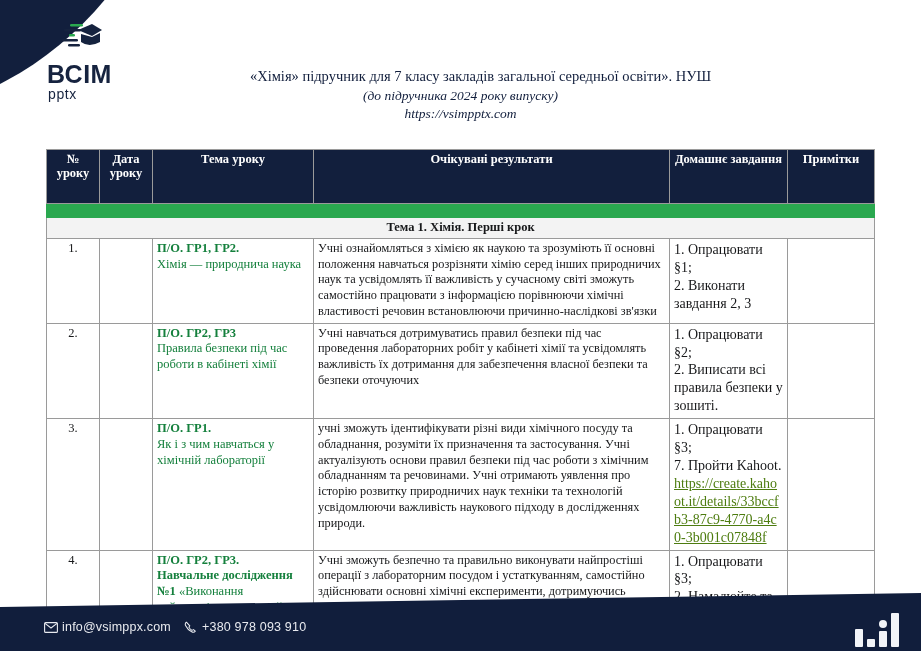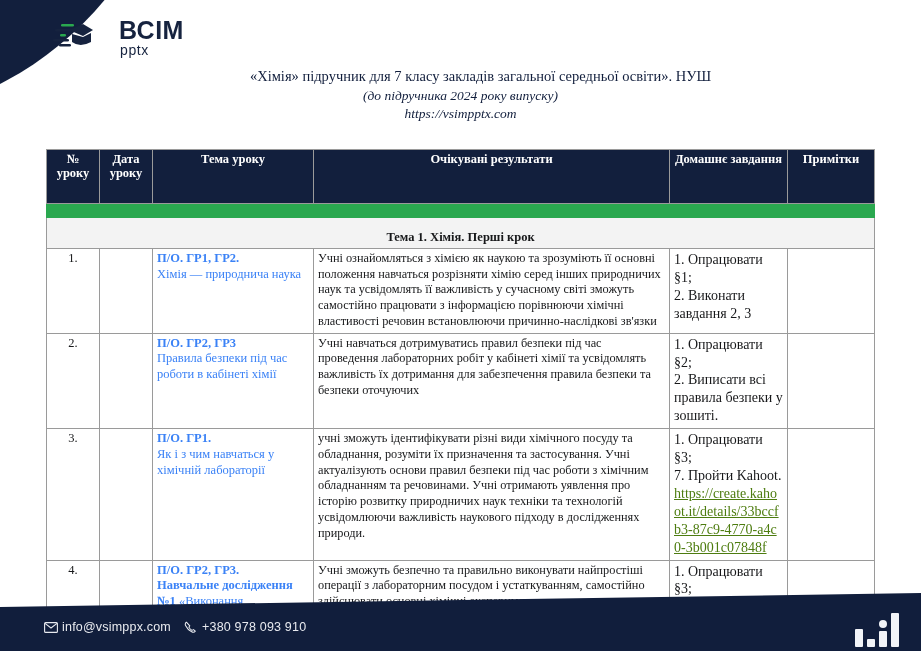--- a/index.html
+++ b/index.html
@@ -90,21 +90,22 @@
     height: 42px;
   }
 
   
   .logo {
     position: absolute;
     left: 47px;
     top: 17px;
     display: flex;
     align-items: center;
-    gap: 26px;
+    gap: 5px;
+    flex-direction: column;
   }
   .logo-text {
     display: flex;
     flex-direction: column;
     line-height: 1;
     font-family: "Liberation Sans", sans-serif;
   }
   .logo-main {
     font-size: 25px;
     font-weight: 700;
@@ -186,33 +187,33 @@
     height: 13px;
     padding: 0;
     border: 1px solid #2aa84f;
   }
   tr.section td {
     background: #f3f3f3;
     text-align: center;
     font-weight: bold;
     font-size: 12.5px;
     color: #17181a;
-    padding: 12px 0 3px 0;
+    padding: 2px 0 3px 0;
     height: 15px;
   }
   td.c-num {
     text-align: center;
     font-size: 12.5px;
     color: #17181a;
     padding-top: 4px;
   }
   td.c-date { }
   td.c-topic {
     font-size: 12.5px;
-    color: #3b82f6;
+    color: #15803d;
     line-height: 1.26;
     padding-top: 4px;
   }
   td.c-topic .topic-code {
     font-weight: bold;
     display: block;
   }
   td.c-topic .topic-name {
     display: block;
   }
@@ -314,21 +315,21 @@
           <td class="c-notes"></td>
         </tr>
 
         <tr>
           <td class="c-num">2.</td>
           <td class="c-date"></td>
           <td class="c-topic">
             <span class="topic-code">П/О. ГР2, ГР3</span>
             <span class="topic-name">Правила безпеки під час роботи в кабінеті хімії</span>
           </td>
-          <td class="c-res">Учні навчаться дотримуватись правил безпеки під час проведення лабораторних робіт у кабінеті хімії та усвідомлять важливість їх дотримання для забезпечення правила безпеки та безпеки оточуючих</td>
+          <td class="c-res">Учні навчаться дотримуватись правил безпеки під час проведення лабораторних робіт у кабінеті хімії та усвідомлять важливість їх дотримання для забезпечення власної безпеки та безпеки оточуючих</td>
           <td class="c-hw">
             <span class="hw-line">1. Опрацювати §2;</span>
             <span class="hw-line">2. Виписати всі правила безпеки у зошиті.</span>
           </td>
           <td class="c-notes"></td>
         </tr>
 
         <tr>
           <td class="c-num">3.</td>
           <td class="c-date"></td>

